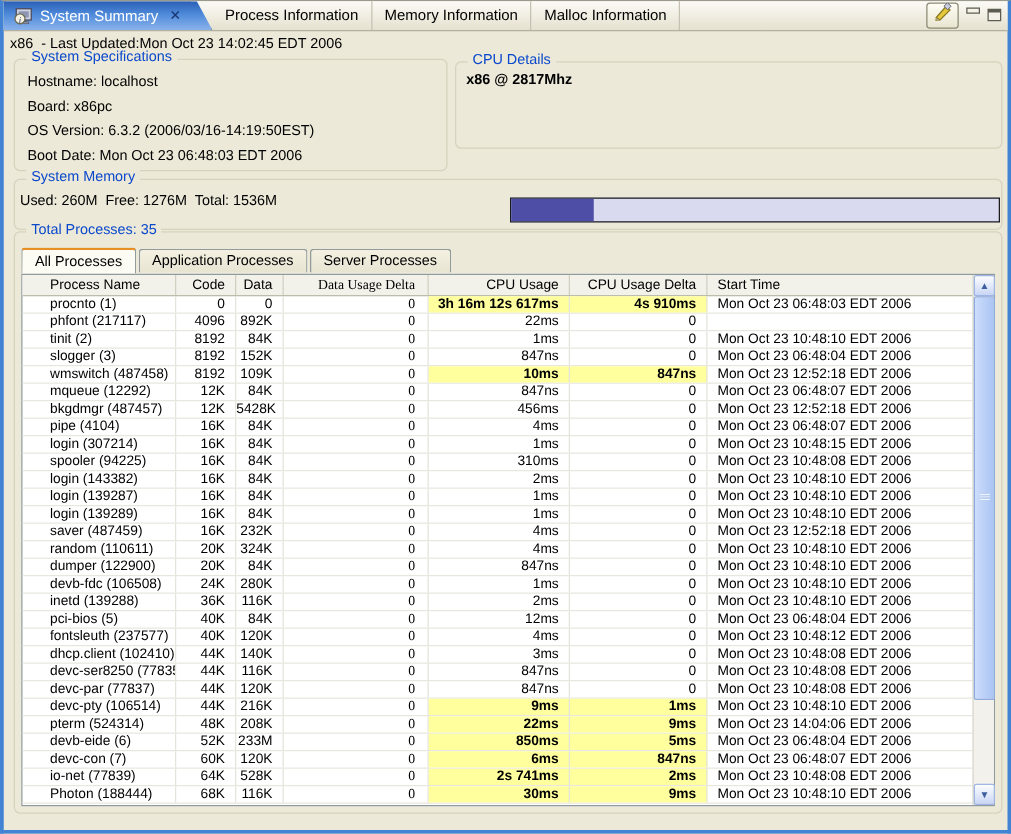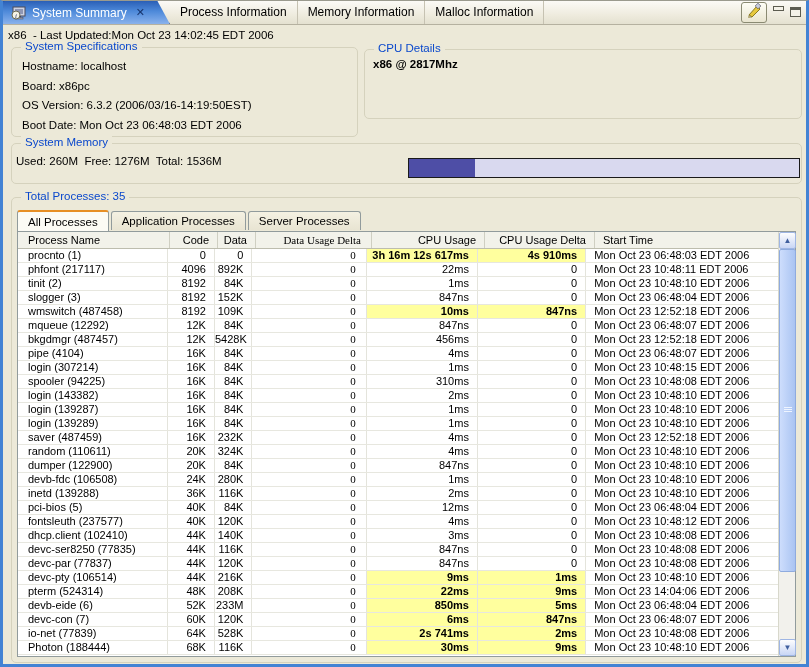--- a/index.html
+++ b/index.html
@@ -74,21 +74,21 @@
   #mem-group { left:8px; top:142px; width:791px; height:41px; }
   #mem-group .mem-text { position:absolute; left:4px; top:11px; font-size:11.5px; color:#000; white-space:pre; }
   .membar {
     position:absolute; left:396px; top:14px; width:392px; height:20px;
     border:1px solid #1a1a1a; background:var(--mem-track,#d9d9ef);
     display:flex;
   }
   .membar .fill { height:100%; background:var(--mem-fill,#4e4ea6); }
 
   
-  #proc-group { left:8px; top:196px; width:791px; height:466px; }
+  #proc-group { left:8px; top:184px; width:791px; height:466px; }
 
   .ptabs { position:absolute; left:5px; top:12px; height:21px; display:flex; align-items:center; }
   .ptab {
     height:19px; padding:0 10px; font-size:11.5px; color:#000;
     background:linear-gradient(180deg,#f4f1e2,#e8e4d2);
     border:1px solid #919b9c; border-bottom:none; border-radius:3px 3px 0 0;
     display:flex; align-items:center; margin-right:2px;
   }
   .ptab.active {
     height:21px; background:#fcfbf4;
@@ -103,21 +103,21 @@
   .th {
     font-size:11px; color:#000; line-height:16px;
     border-right:1px solid #cfcfc2; overflow:hidden; white-space:nowrap;
   }
   .tbody { position:absolute; left:0; top:17px; width:760px; }
   .trow { display:flex; height:14px; border-bottom:1px solid #e7e7df; }
   .td {
     font-size:11px; line-height:13px; color:#000; white-space:nowrap; overflow:hidden;
     border-right:1px solid #e4e4dc;
   }
-  .c0 { width:152px; text-align:left;  padding-left:10px; }
+  .c0 { width:111px; text-align:left;  padding-left:10px;margin-left:12px; }
   .c1 { width:48px;  text-align:right; padding-right:8px; }
   .c2 { width:38px;  text-align:right; padding-right:8px; }
   .c3 { width:116px; text-align:right; padding-right:10px;font-family:Liberation Serif, serif; }
   .c4 { width:113px; text-align:right; padding-right:8px; }
   .c5 { width:110px; text-align:right; padding-right:8px; }
   .c6 { width:195px; text-align:left;  padding-left:8px; border-right:none; }
   .hl { background:var(--hl,#ffff9e);font-weight:bold; }
 
   
   .vscroll { position:absolute; right:0; top:0; width:17px; height:424px; background:#f2f1ec;
@@ -241,21 +241,20 @@
             <div class="td c5 hl">4s 910ms</div>
             <div class="td c6">Mon Oct 23 06:48:03 EDT 2006</div>
           </div>
           <div class="trow">
             <div class="td c0">phfont (217117)</div>
             <div class="td c1">4096</div>
             <div class="td c2">892K</div>
             <div class="td c3">0</div>
             <div class="td c4">22ms</div>
             <div class="td c5">0</div>
-            <div class="td c6">Mon Oct 23 10:48:11 EDT 2006</div>
           </div>
           <div class="trow">
             <div class="td c0">tinit (2)</div>
             <div class="td c1">8192</div>
             <div class="td c2">84K</div>
             <div class="td c3">0</div>
             <div class="td c4">1ms</div>
             <div class="td c5">0</div>
             <div class="td c6">Mon Oct 23 10:48:10 EDT 2006</div>
           </div>

